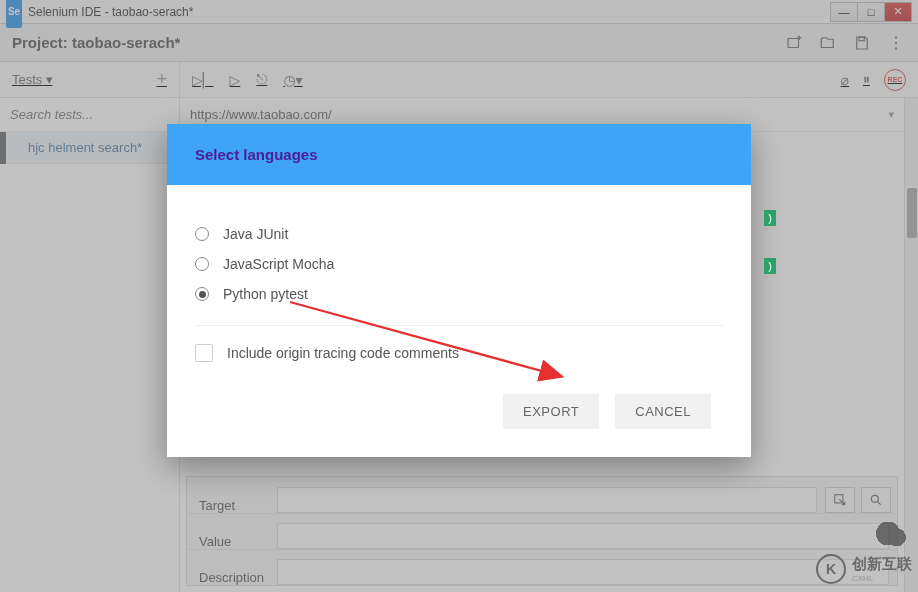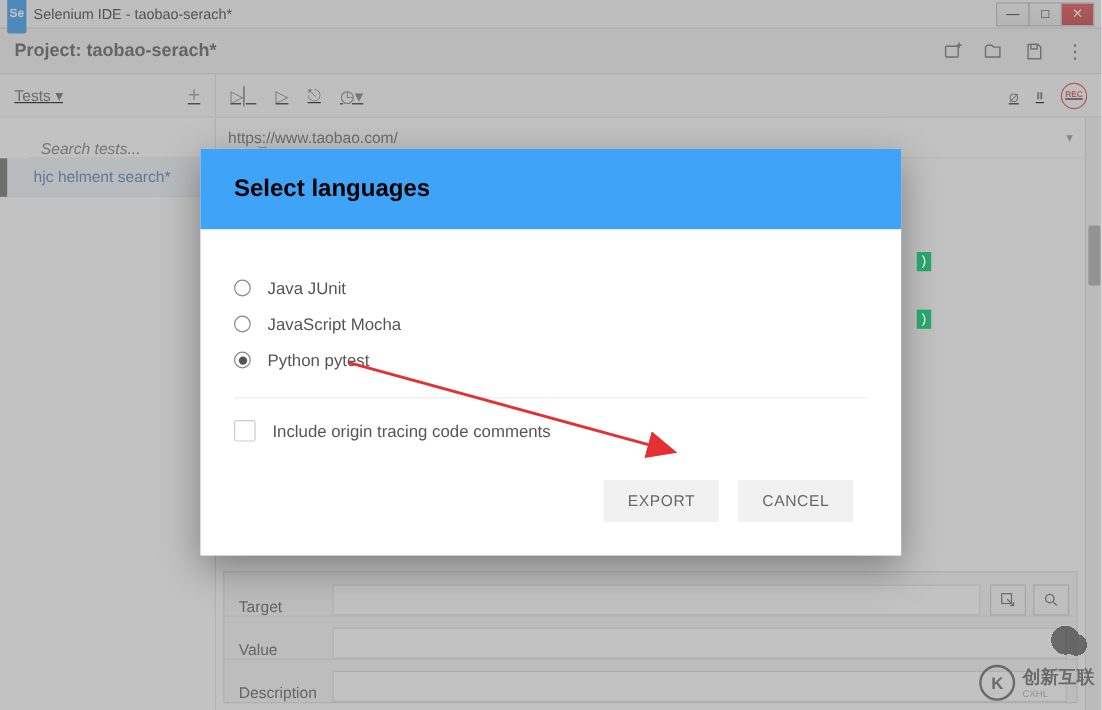--- a/index.html
+++ b/index.html
@@ -26,21 +26,21 @@
     .tests-dropdown { font-size: 13px; color: #666; }
     .add-test { margin-left: auto; color: #999; font-size: 18px; font-weight: 300; }
     .toolbar2-right { flex: 1; display: flex; align-items: center; padding: 0 12px; gap: 16px; }
     .ctrl-icon { color: #777; font-size: 14px; }
     .toolbar2-right-end { margin-left: auto; display: flex; gap: 14px; align-items: center; }
     .rec-btn { width: 22px; height: 22px; border: 1.5px solid #e04040; border-radius: 50%; display: flex; align-items: center; justify-content: center; font-size: 7px; color: #e04040; font-weight: bold; }
     
     
     .main { display: flex; height: calc(100% - 24px - 38px - 36px); }
     .sidebar { width: 180px; border-right: 1px solid #e2e2e2; background: #fff; }
-    .search-row { height: 34px; border-bottom: 1px solid #eee; display: flex; align-items: flex-end; padding: 0 10px; margin-left: 24px; }
+    .search-row { height: 34px; border-bottom: 1px solid #eee; display: flex; align-items: center; padding: 0 10px; }
     .search-input { flex: 1; border: none; background: transparent; font-size: 13px; color: #888; font-style: italic; outline: none; }
     .search-icon { color: #aaa; font-size: 14px; }
     .test-item { height: 32px; display: flex; align-items: center; padding: 0 28px; font-size: 13px; color: #4a7ea6; background: #eef4f8; border-bottom: 1px solid #e8e8e8; }
     .test-indicator { width: 6px; background: #666; height: 100%; position: absolute; left: 0; }
     .test-item-wrap { position: relative; }
     
     .content { flex: 1; display: flex; flex-direction: column; }
     .urlbar { height: 34px; border-bottom: 1px solid #eee; display: flex; align-items: center; padding: 0 10px; gap: 46px; }
     .url-input { flex: 1; border: none; font-size: 13px; color: #666; outline: none; }
     .url-caret { color: #999; font-size: 11px; }
@@ -56,21 +56,21 @@
     
     
     .vscroll { width: 14px; background: #f2f2f2; border-left: 1px solid #e0e0e0; position: relative; }
     .vscroll-thumb { width: 10px; height: 50px; background: #aaa; border-radius: 2px; position: absolute; top: 90px; left: 2px; }
     
     
     .overlay { position: absolute; left: 0; top: 0; right: 0; bottom: 0; background: rgba(120,120,120,0.45); display: flex; align-items: flex-start; justify-content: center; padding-top: 124px; }
     
     
     .dialog { width: 584px; background: #fff; box-shadow: 0 10px 30px rgba(0,0,0,0.35); }
-    .dialog-header { background: #3fa3f7; color: #000000; padding: 22px 28px; font-size: 20px; font-weight: 600; }
+    .dialog-header { background: #3fa3f7; color: #4c1d95; padding: 22px 28px; font-size: 15px; font-weight: 600; }
     .dialog-body { padding: 34px 28px 12px; }
     .lang-list { border-bottom: 1px solid #eee; padding-bottom: 16px; }
     .lang-opt { display: flex; align-items: center; padding: 7px 0; font-size: 14px; color: #555; cursor: pointer; }
     .radio { width: 14px; height: 14px; border: 1.5px solid #888; border-radius: 50%; margin-right: 14px; display: flex; align-items: center; justify-content: center; }
     .radio.checked::after { content: ""; width: 7px; height: 7px; background: #555; border-radius: 50%; }
     .include-row { display: flex; align-items: center; padding: 18px 0 10px; font-size: 14px; color: #555; }
     .checkbox { width: 18px; height: 18px; border: 1.5px solid #ccc; border-radius: 2px; margin-right: 14px; }
     .dialog-footer { display: flex; justify-content: flex-end; gap: 16px; padding: 10px 40px 28px; }
     .dlg-btn { padding: 10px 20px; background: #f1f1f1; border: none; font-size: 13px; color: #666; letter-spacing: 0.5px; cursor: pointer; }
     

